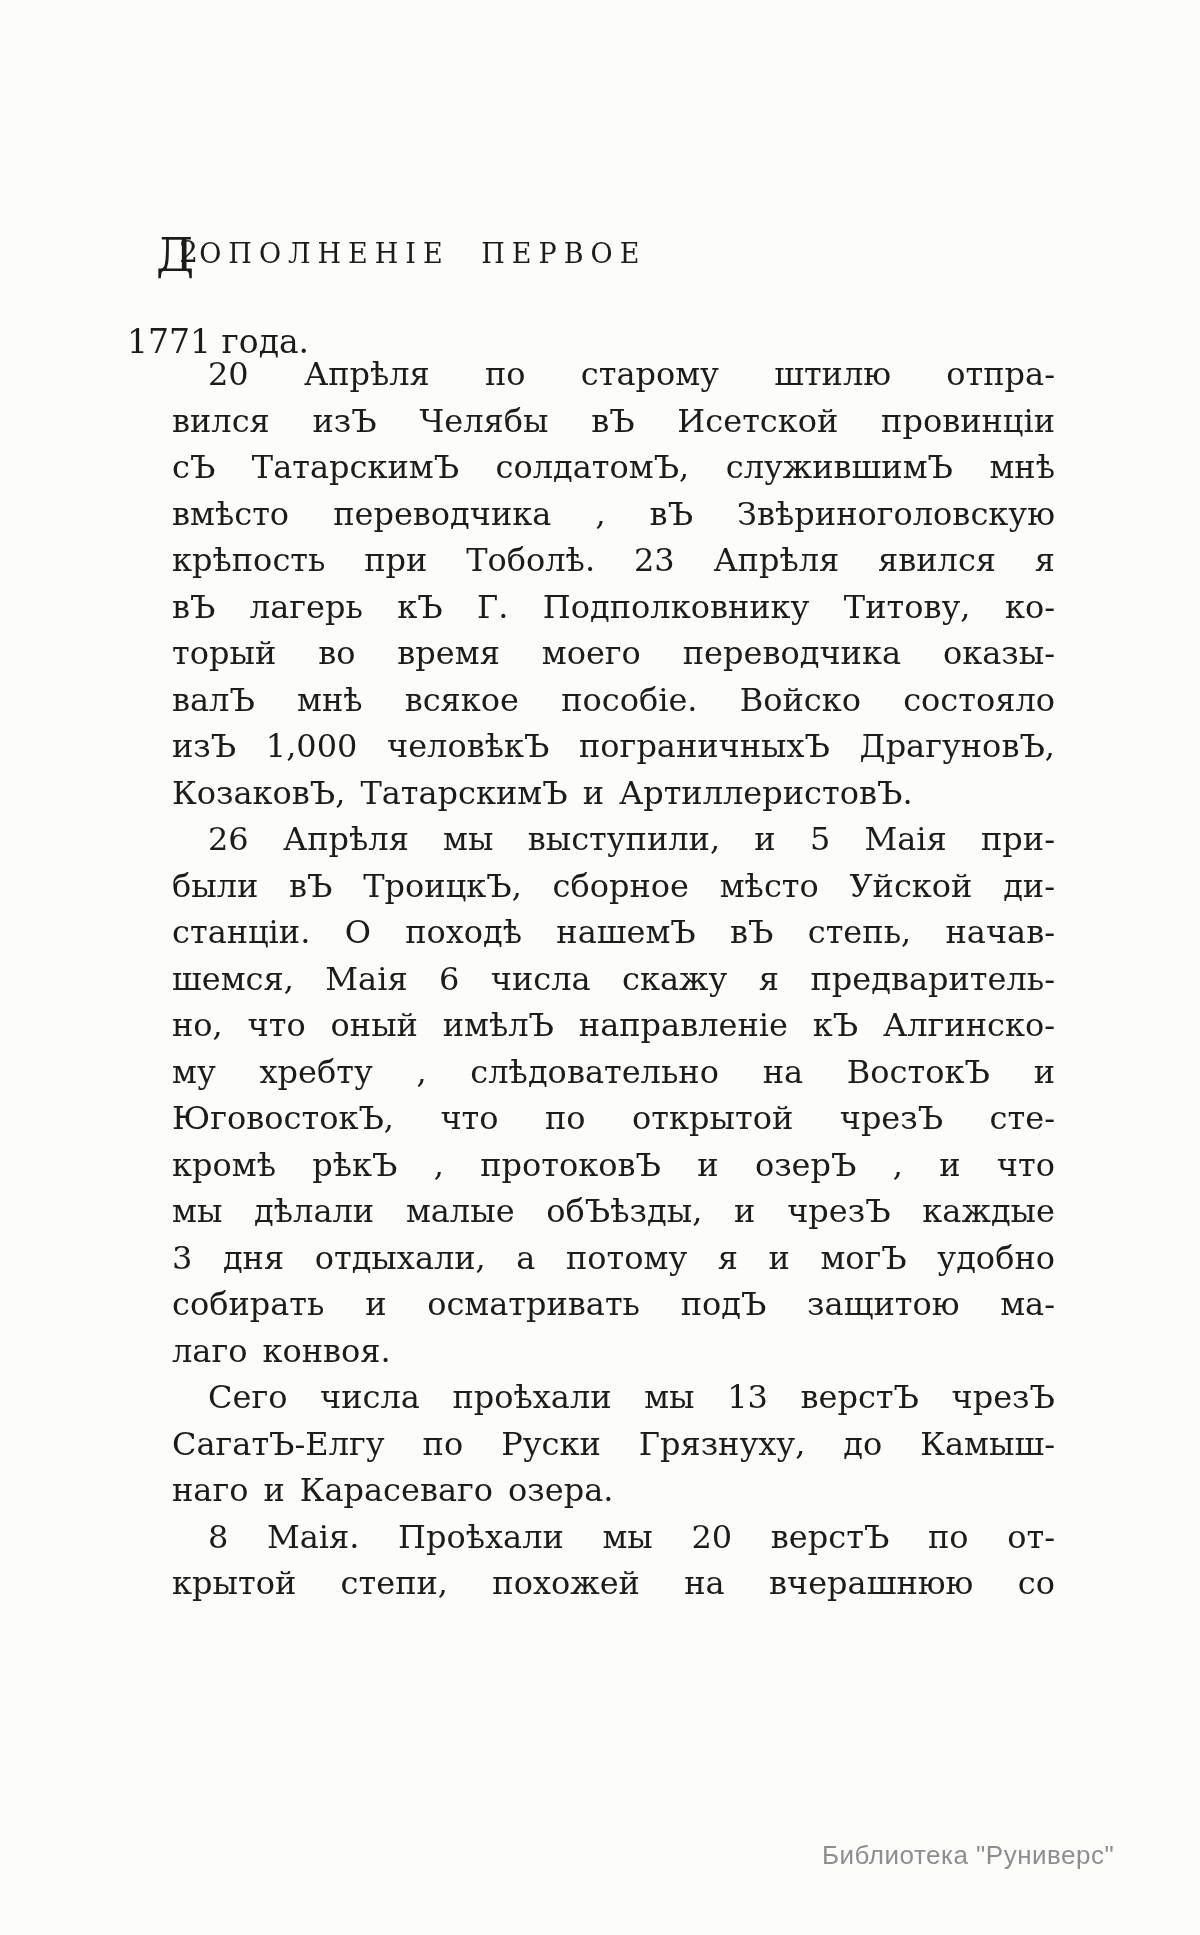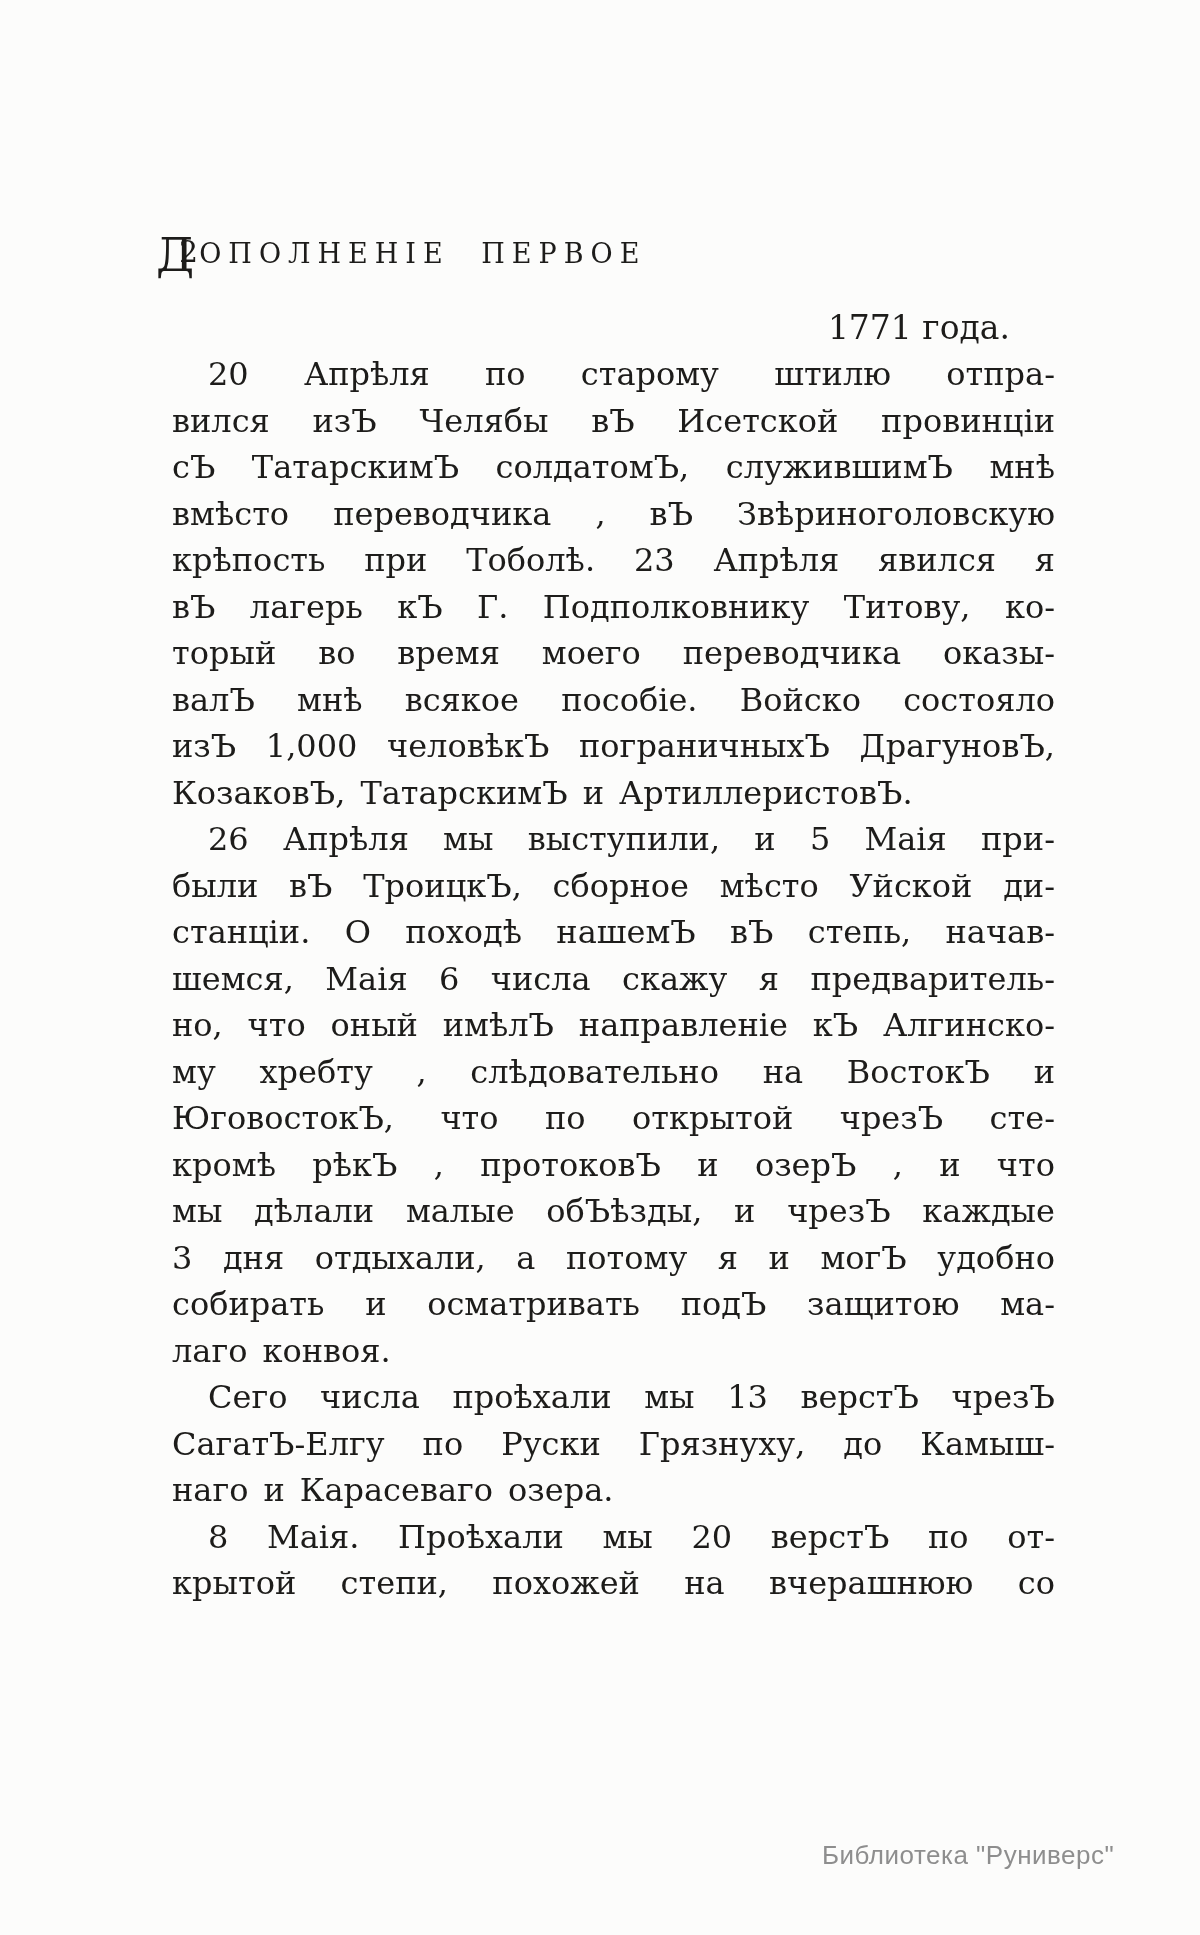--- a/index.html
+++ b/index.html
@@ -39,23 +39,23 @@
     white-space: nowrap;
   }
   .hdr-initial {
     font-size: 47px;
     letter-spacing: 5px;
     vertical-align: -8px;
   }
   .date-line {
     position: absolute;
     left: 172px;
-    top: 308px;
+    top: 322px;
     width: 883px;
-    text-align: right;
+    text-align: left;
     transform: translateX(-45px);
     font-size: 33px;
     line-height: 1.2;
   }
   
   .content {
     position: absolute;
     left: 172px;
     top: 351px;
     width: 883px;

